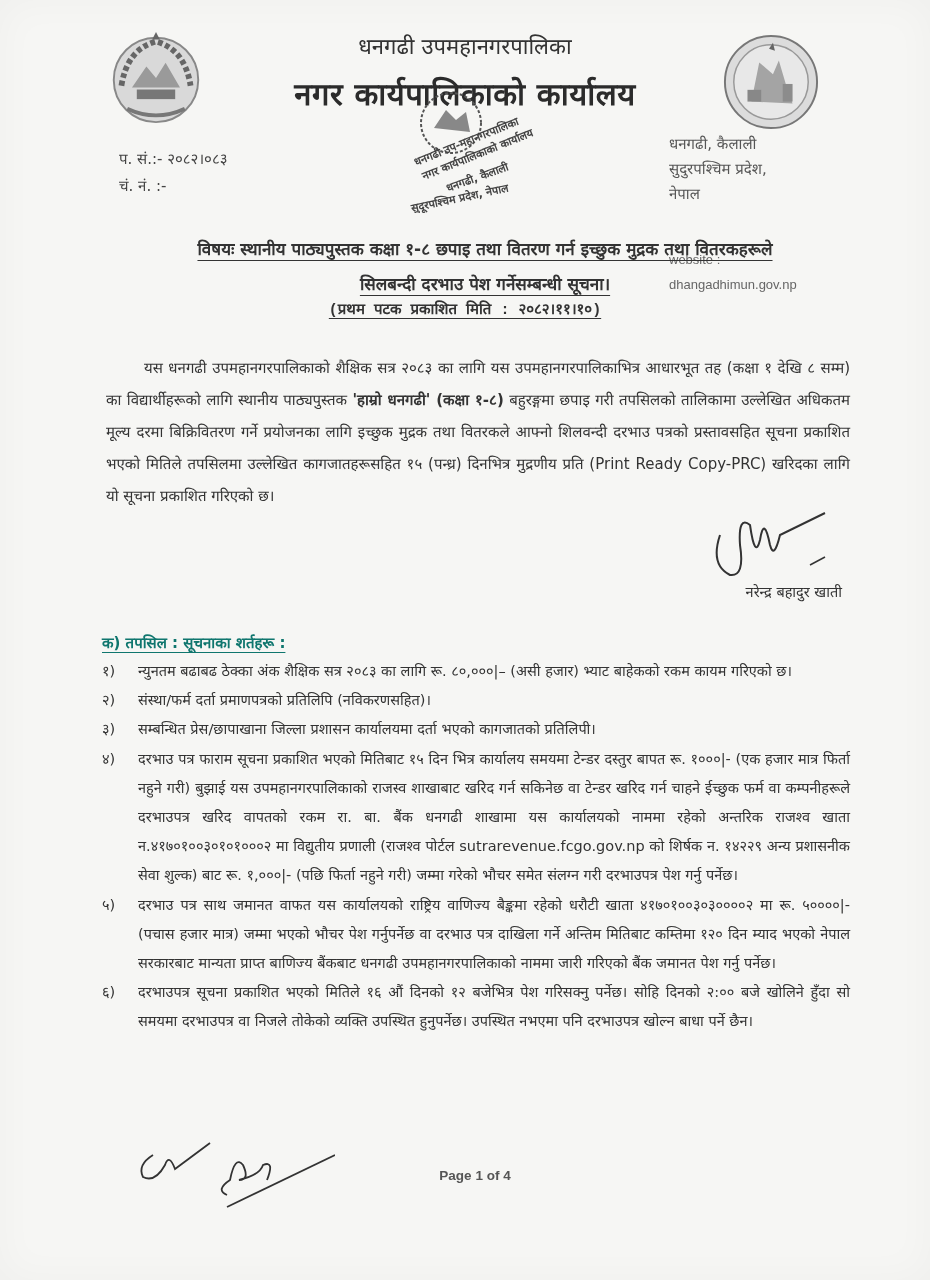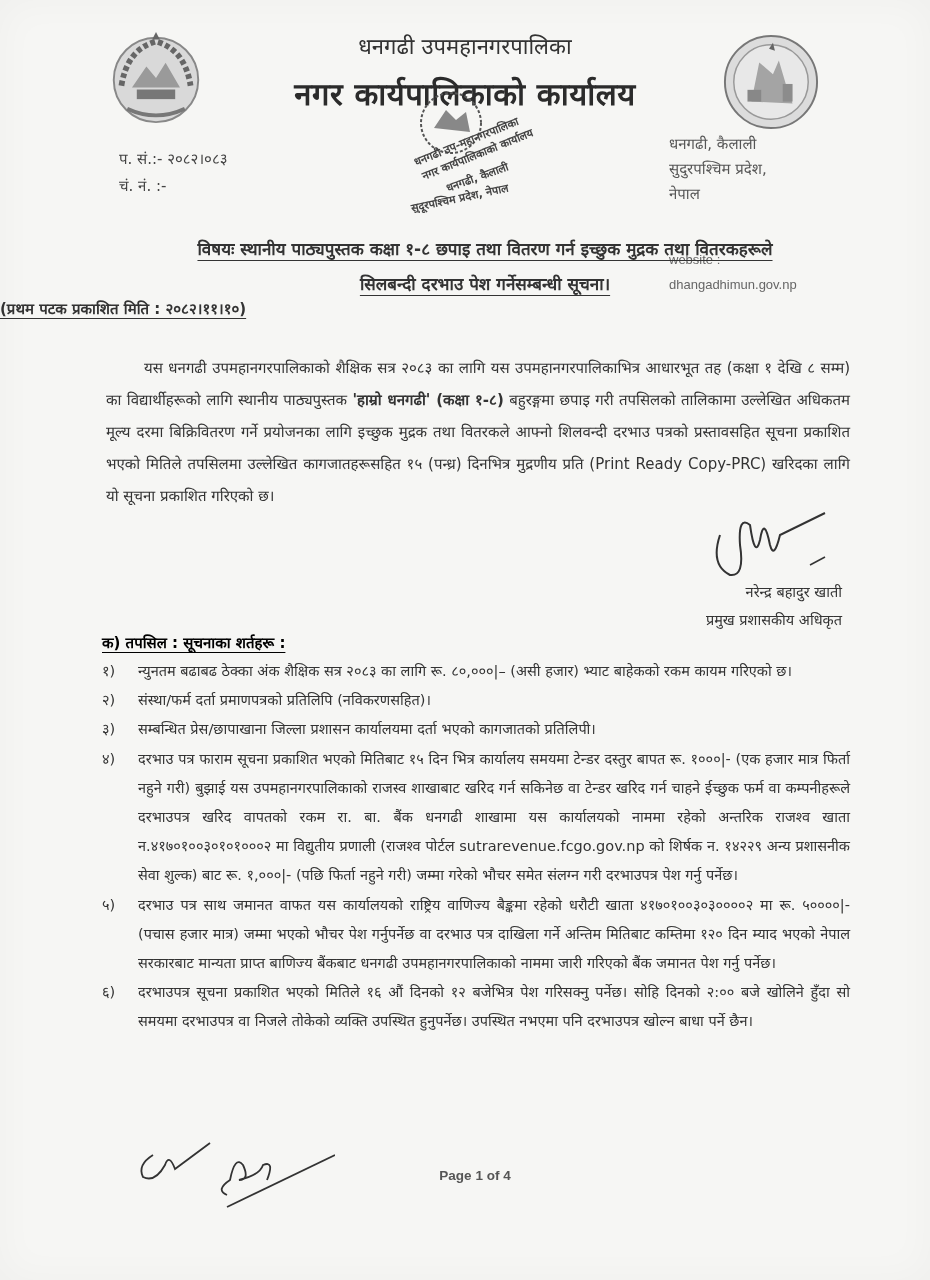--- a/index.html
+++ b/index.html
@@ -20,32 +20,32 @@
   .hdr-title { left: 0; width: 930px; top: 72px; text-align: center; font-size: 31px; font-weight: bold; color: #2b2b2b; letter-spacing: 0.5px; }
   .ref { left: 103px; top: 146px; font-size: 15px; color: #444; line-height: 27px; margin-left: 16px; }
   .addr { left: 669px; top: 132px; font-size: 15px; color: #555; line-height: 25px; }
   .addr .web { font-size: 13px; color: #666; font-family: "Liberation Sans", sans-serif; margin-top: 40px; }
 
   .stamp { left: 396px; top: 88px; width: 170px; height: 125px; }
 
   
   .subject { left: 100px; width: 750px; top: 232px; text-align: center; font-size: 17px; font-weight: bold; color: #333; line-height: 35px; }
   .subject span { text-decoration: underline; text-underline-offset: 5px; margin-left: 20px; }
-  .pubdate { left: 0; width: 930px; top: 298px; text-align: left; font-size: 15px; font-weight: bold; color: #333; }
+  .pubdate { left: 0; width: 930px; top: 298px; text-align: center; font-size: 15px; font-weight: bold; color: #333; font-family: Liberation Mono, monospace; }
   .pubdate span { text-decoration: underline; text-underline-offset: 4px; }
 
   
   .para { left: 106px; width: 744px; top: 352px; font-size: 15px; line-height: 32px; color: #333; text-align: justify; text-indent: 38px; }
   .para b { font-weight: bold; }
 
   .sig-chief { left: 700px; top: 505px; width: 140px; height: 80px; }
   .signer { left: 662px; top: 578px; width: 180px; text-align: right; font-size: 14.5px; color: #333; line-height: 28px; }
 
   
-  .cond-head { left: 102px; top: 632px; font-size: 15px; font-weight: bold; color: #000000; text-decoration: underline; text-underline-offset: 4px; }
+  .cond-head { left: 102px; top: 632px; font-size: 15px; font-weight: bold; color: #0f766e; text-decoration: underline; text-underline-offset: 4px; }
   .conds { left: 102px; width: 748px; top: 657px; margin: 0; padding: 0; list-style: none; font-size: 14.5px; color: #333; line-height: 29.2px; }
   .conds li { display: flex; margin: 0; }
   .conds .num { width: 36px; flex: none; }
   .conds .txt { flex: 1; text-align: justify; }
 
   .sig-bottom { left: 135px; top: 1135px; width: 200px; height: 75px; }
   .pageno { left: 0; width: 950px; top: 1168px; text-align: center; font-size: 13.5px; font-weight: bold; color: #555; font-family: "Liberation Sans", sans-serif; }
 
   .scan-edge { left: 0; top: 0; width: 930px; height: 1280px; pointer-events: none;
     box-shadow: inset 0 0 40px rgba(0,0,0,0.03); }
@@ -107,21 +107,20 @@
   </div>
 
   <div class="abs para"><span>यस धनगढी उपमहानगरपालिकाको शैक्षिक सत्र २०८३ का लागि यस उपमहानगरपालिकाभित्र आधारभूत तह (कक्षा १ देखि ८ सम्म) का विद्यार्थीहरूको लागि स्थानीय पाठ्यपुस्तक </span><b>'हाम्रो धनगढी' (कक्षा १-८)</b><span> बहुरङ्गमा छपाइ गरी तपसिलको तालिकामा उल्लेखित अधिकतम मूल्य दरमा बिक्रिवितरण गर्ने प्रयोजनका लागि इच्छुक मुद्रक तथा वितरकले आफ्नो शिलवन्दी दरभाउ पत्रको प्रस्तावसहित सूचना प्रकाशित भएको मितिले तपसिलमा उल्लेखित कागजातहरूसहित १५ (पन्ध्र) दिनभित्र मुद्रणीय प्रति (Print Ready Copy-PRC) खरिदका लागि यो सूचना प्रकाशित गरिएको छ।</span></div>
 
   <svg class="abs sig-chief" viewBox="0 0 140 80">
     <path d="M20 30 Q10 60 30 70 Q45 72 40 40 Q38 10 50 20 Q55 55 60 35 Q64 10 70 40 Q74 55 80 30 L125 8" fill="none" stroke="#333" stroke-width="2"></path>
     <path d="M110 60 L125 52" stroke="#333" stroke-width="1.5"></path>
   </svg>
   <div class="abs signer">
     <div>नरेन्द्र बहादुर खाती</div>
-    <div>प्रमुख प्रशासकीय अधिकृत</div>
   </div>
 
   <div class="abs cond-head">क) तपसिल : सूचनाका शर्तहरू :</div>
   <ol class="abs conds">
     <li>
         <span class="num">१)</span>
         <span class="txt">न्युनतम बढाबढ ठेक्का अंक शैक्षिक सत्र २०८३ का लागि रू. ८०,०००|– (असी हजार) भ्याट बाहेकको रकम कायम गरिएको छ।</span>
       </li>
     <li>
         <span class="num">२)</span>

